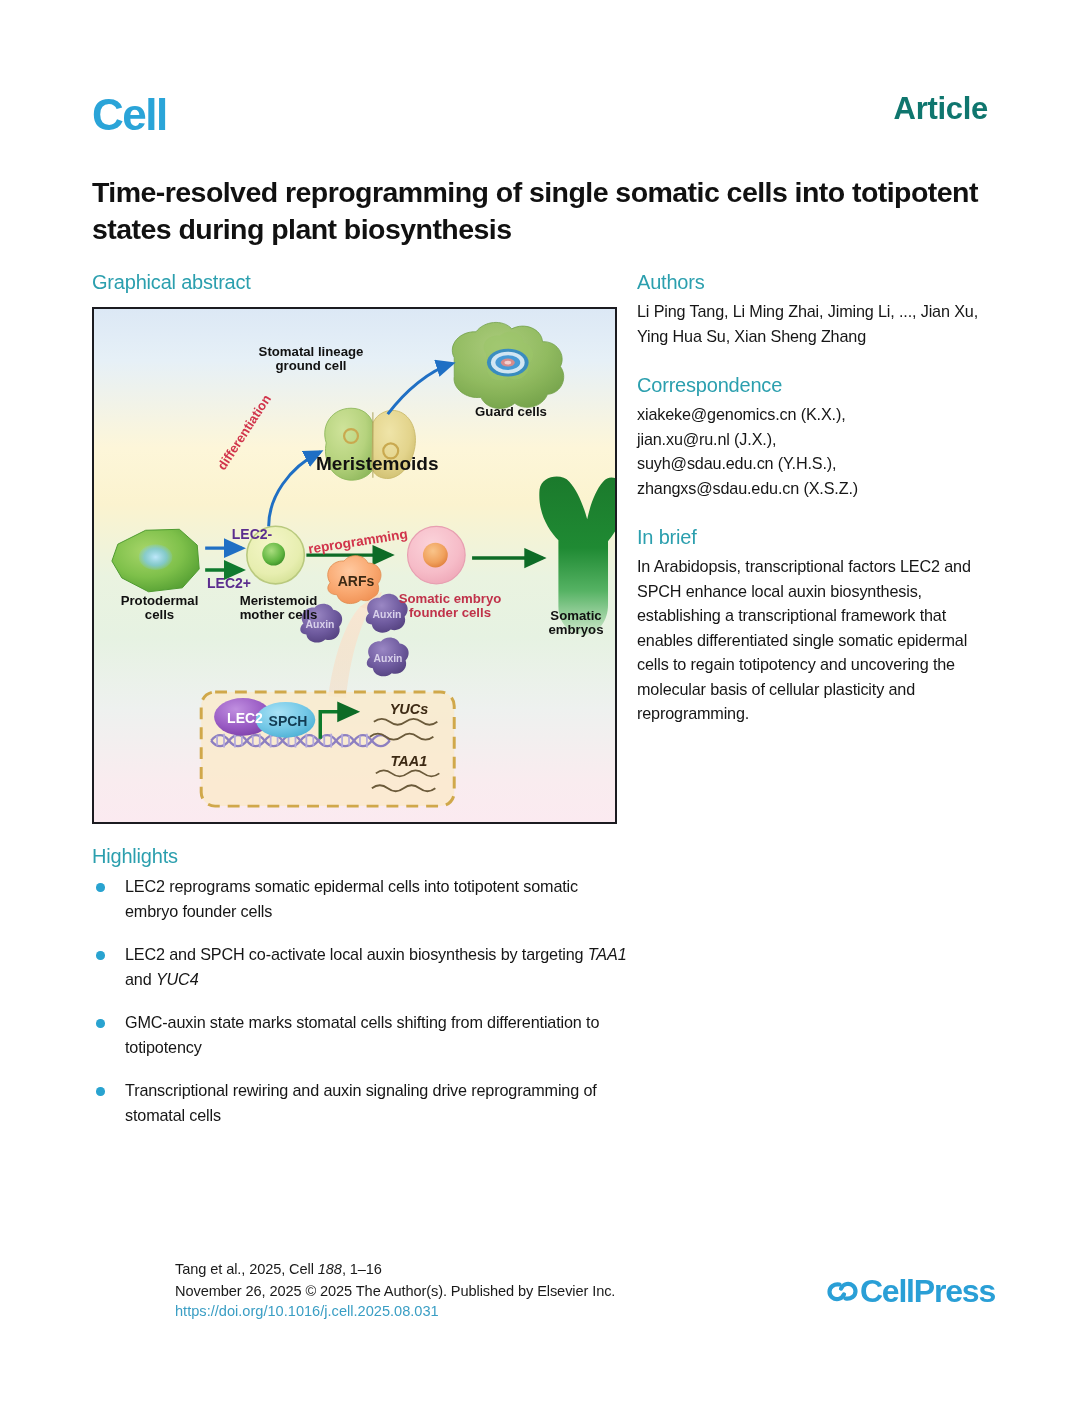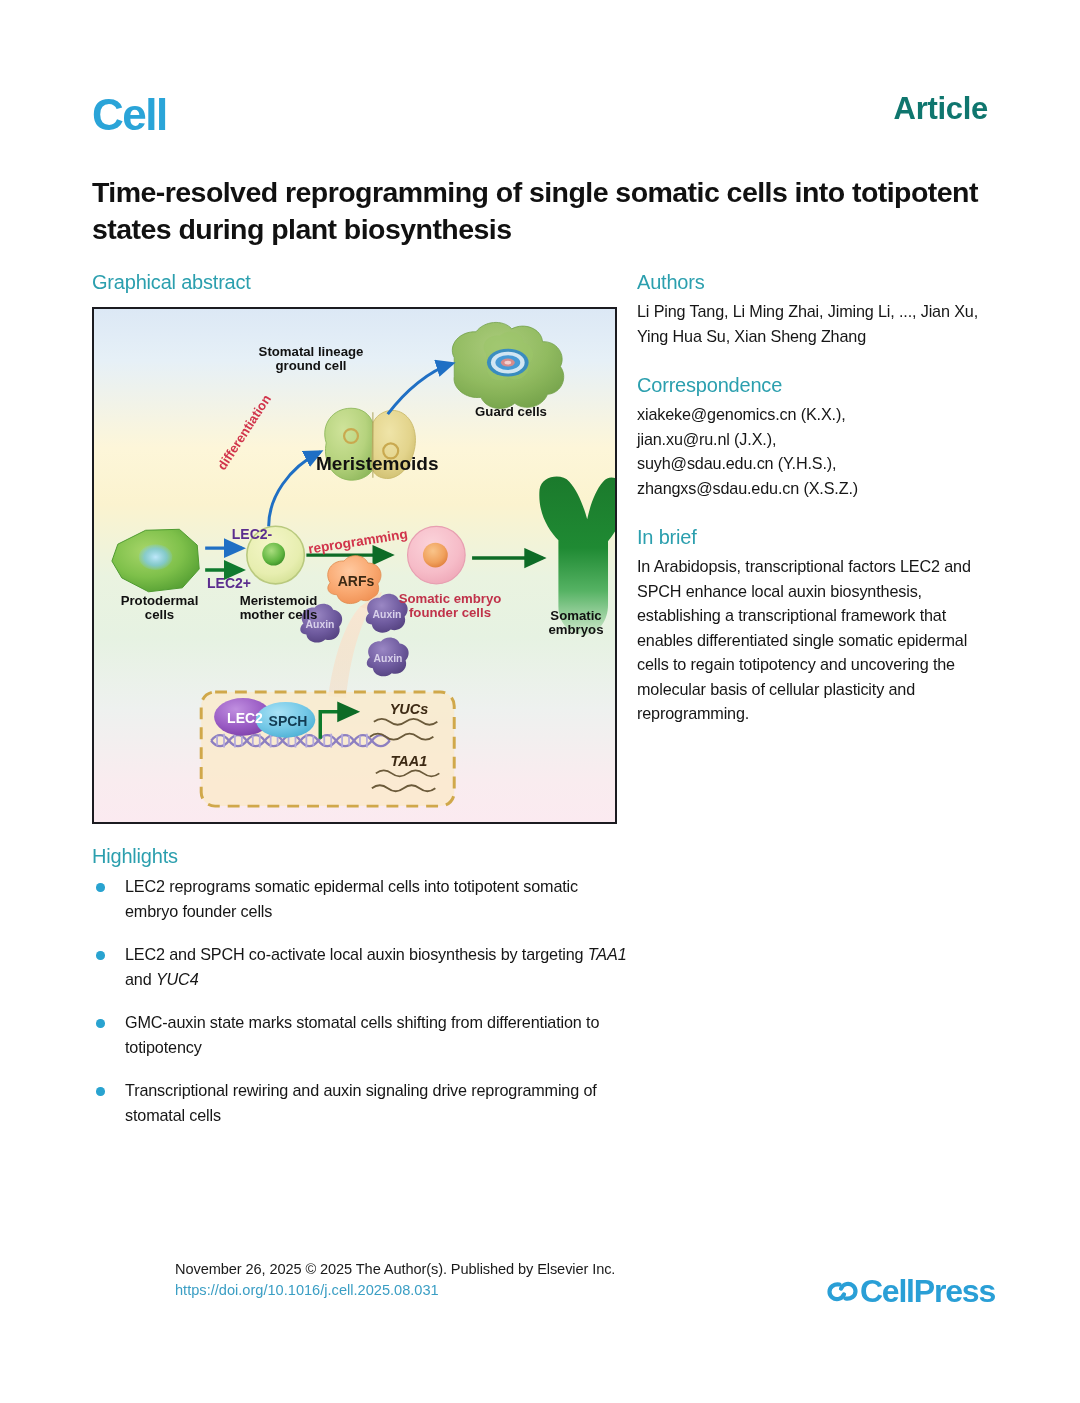--- a/index.html
+++ b/index.html
@@ -504,20 +504,21 @@
       <span class="hl-bullet"></span>
       <span>GMC-auxin state marks stomatal cells shifting from differentiation to totipotency</span>
     </div>
     <div class="hl-item">
       <span class="hl-bullet"></span>
       <span>Transcriptional rewiring and auxin signaling drive reprogramming of stomatal cells</span>
     </div>
   </div>
 
   <div class="footer">
+    <p><span>Tang et al., 2025, Cell </span><i>188</i><span>, 1–16</span></p>
     <p>November 26, 2025 © 2025 The Author(s). Published by Elsevier Inc.</p>
     <a class="doi" href="#">https://doi.org/10.1016/j.cell.2025.08.031</a>
 
     <div class="cellpress">
       <svg width="34" height="32" viewBox="0 0 34 32">
         <path d="M13.5,8.5 C8,7.5 3.5,11 3.5,15.8 C3.5,20.4 7.6,23.8 12.4,23
                  C15.1,22.5 17,20.7 18,18.4" fill="none" stroke="#2a9fd6" stroke-width="4.2" stroke-linecap="round"></path>
         <path d="M19.5,22.5 C25,23.5 29.5,20 29.5,15.2 C29.5,10.6 25.4,7.2 20.6,8
                  C17.9,8.5 16,10.3 15,12.6" fill="none" stroke="#2a9fd6" stroke-width="4.2" stroke-linecap="round"></path>
       </svg>

